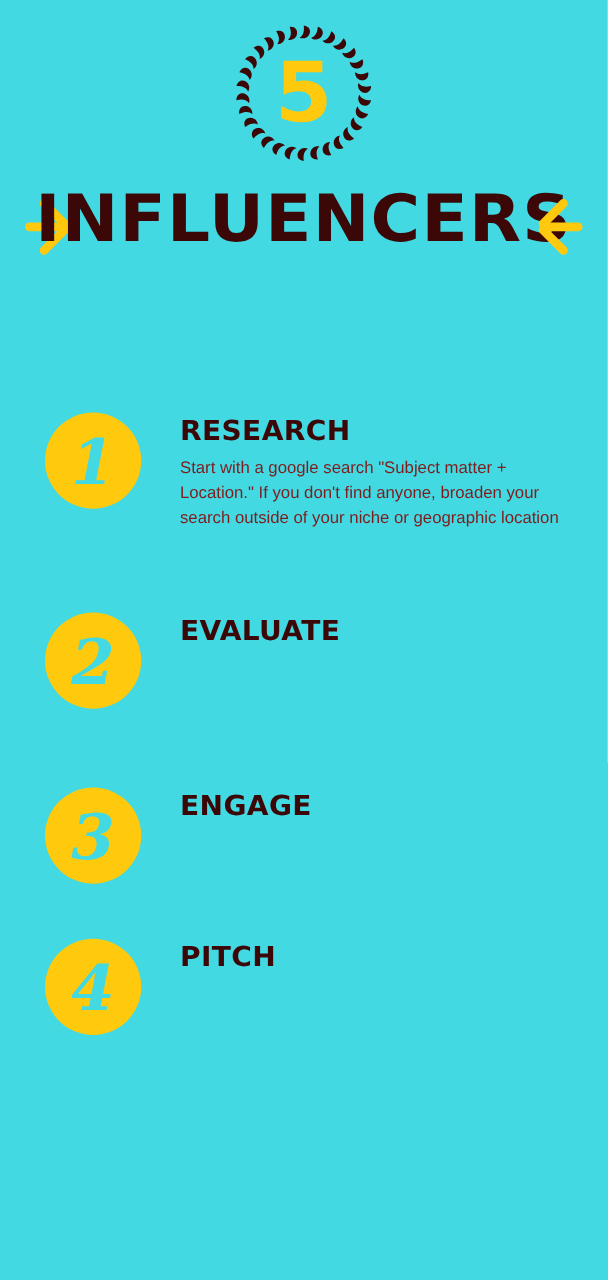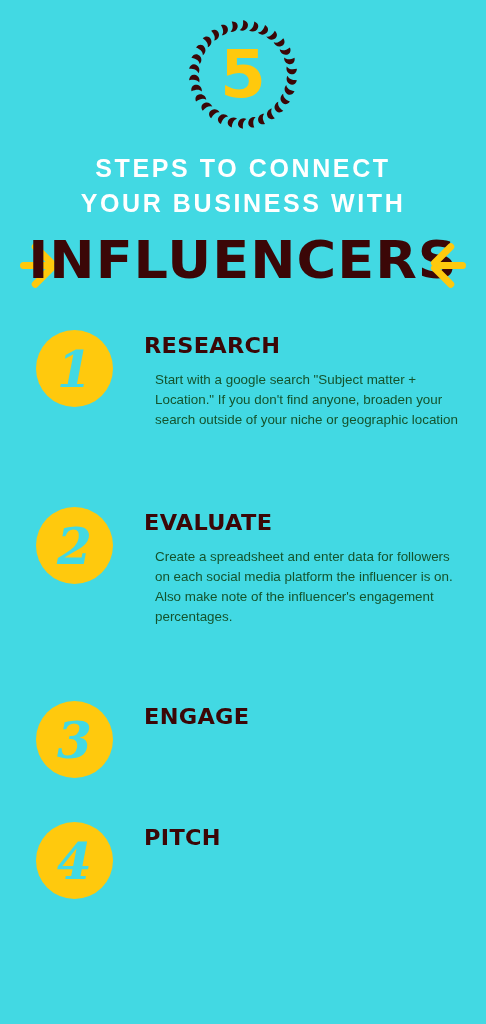--- a/index.html
+++ b/index.html
@@ -159,25 +159,25 @@
     font-family: "DejaVu Sans", sans-serif;
     font-weight: bold;
     font-size: 22px;
     letter-spacing: 0.3px;
     line-height: 26px;
     margin: 0 0 5px 0;
     transform: scaleX(1.02);
     transform-origin: left center;
   }
   .step-desc {
-    color: #14532d;
+    color: #7f1d1d;
     font-family: "Liberation Sans", sans-serif;
     font-size: 13.4px;
     line-height: 20px;
-    margin: 11px;
+    margin: 0;
     max-width: 318px;
   }
 
   .step-1 { margin-top: 0px; }
   .step-2 { margin-top: 66px; }
   .step-3 { margin-top: 63px; }
   .step-4 { margin-top: 44px; }
 </style>
 </head>
 <body>
@@ -217,24 +217,20 @@
             <path d="M0,-5.2 C4.4,-4.6 6.0,-1.2 4.4,2.0 C3.0,4.8 -0.4,6.0 -3.4,4.6 C-0.6,3.0 0.6,0.2 0,-5.2 Z" transform="translate(27.56,38.00) rotate(300.00)"></path>
             <path d="M0,-5.2 C4.4,-4.6 6.0,-1.2 4.4,2.0 C3.0,4.8 -0.4,6.0 -3.4,4.6 C-0.6,3.0 0.6,0.2 0,-5.2 Z" transform="translate(33.59,29.71) rotate(312.00)"></path>
             <path d="M0,-5.2 C4.4,-4.6 6.0,-1.2 4.4,2.0 C3.0,4.8 -0.4,6.0 -3.4,4.6 C-0.6,3.0 0.6,0.2 0,-5.2 Z" transform="translate(41.20,22.86) rotate(324.00)"></path>
             <path d="M0,-5.2 C4.4,-4.6 6.0,-1.2 4.4,2.0 C3.0,4.8 -0.4,6.0 -3.4,4.6 C-0.6,3.0 0.6,0.2 0,-5.2 Z" transform="translate(50.07,17.74) rotate(336.00)"></path>
             <path d="M0,-5.2 C4.4,-4.6 6.0,-1.2 4.4,2.0 C3.0,4.8 -0.4,6.0 -3.4,4.6 C-0.6,3.0 0.6,0.2 0,-5.2 Z" transform="translate(59.81,14.57) rotate(348.00)"></path>
           </g>
       </svg>
       <div class="big-number">5</div>
     </div>
 
-    <div class="subtitle">
-      <span class="line">STEPS TO CONNECT</span>
-      <span class="line">YOUR BUSINESS WITH</span>
-    </div>
 
     <div class="wordmark-wrap">
       <div class="rays left">
         <span class="ray up"></span>
         <span class="ray mid"></span>
         <span class="ray down"></span>
       </div>
       <div class="wordmark">INFLUENCERS</div>
       <div class="rays right">
         <span class="ray up"></span>
@@ -256,21 +252,20 @@
         <p class="step-desc">Start with a google search "Subject matter + Location." If you don't find anyone, broaden your search outside of your niche or geographic location</p>
       </div>
     </div>
 
     <div class="step step-2">
       <div class="badge">
         <div class="digit">2</div>
       </div>
       <div class="body-col">
         <h2 class="step-title">EVALUATE</h2>
-        <p class="step-desc">Create a spreadsheet and enter data for followers on each social media platform the influencer is on. Also make note of the influencer's engagement percentages.</p>
       </div>
     </div>
 
     <div class="step step-3">
       <div class="badge">
         <div class="digit">3</div>
       </div>
       <div class="body-col">
         <h2 class="step-title">ENGAGE</h2>
       </div>

